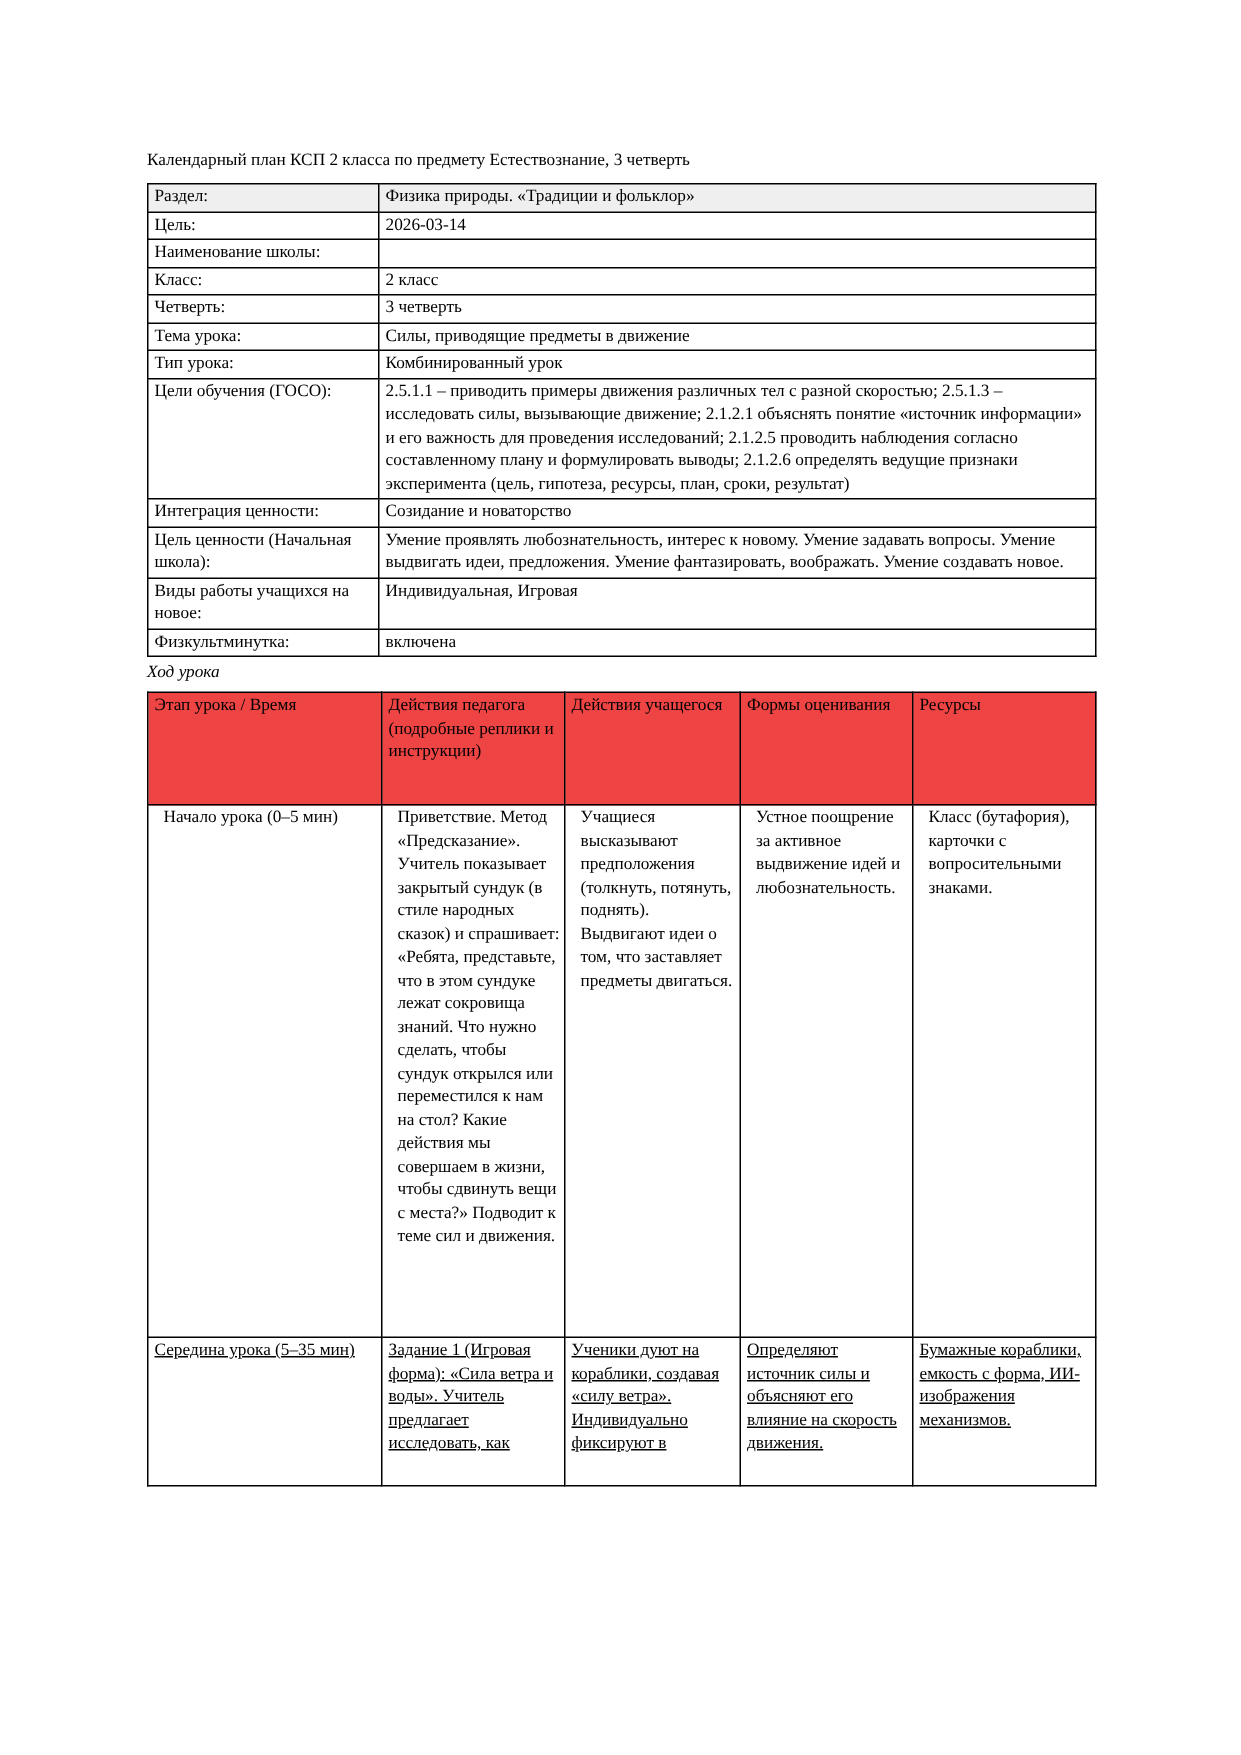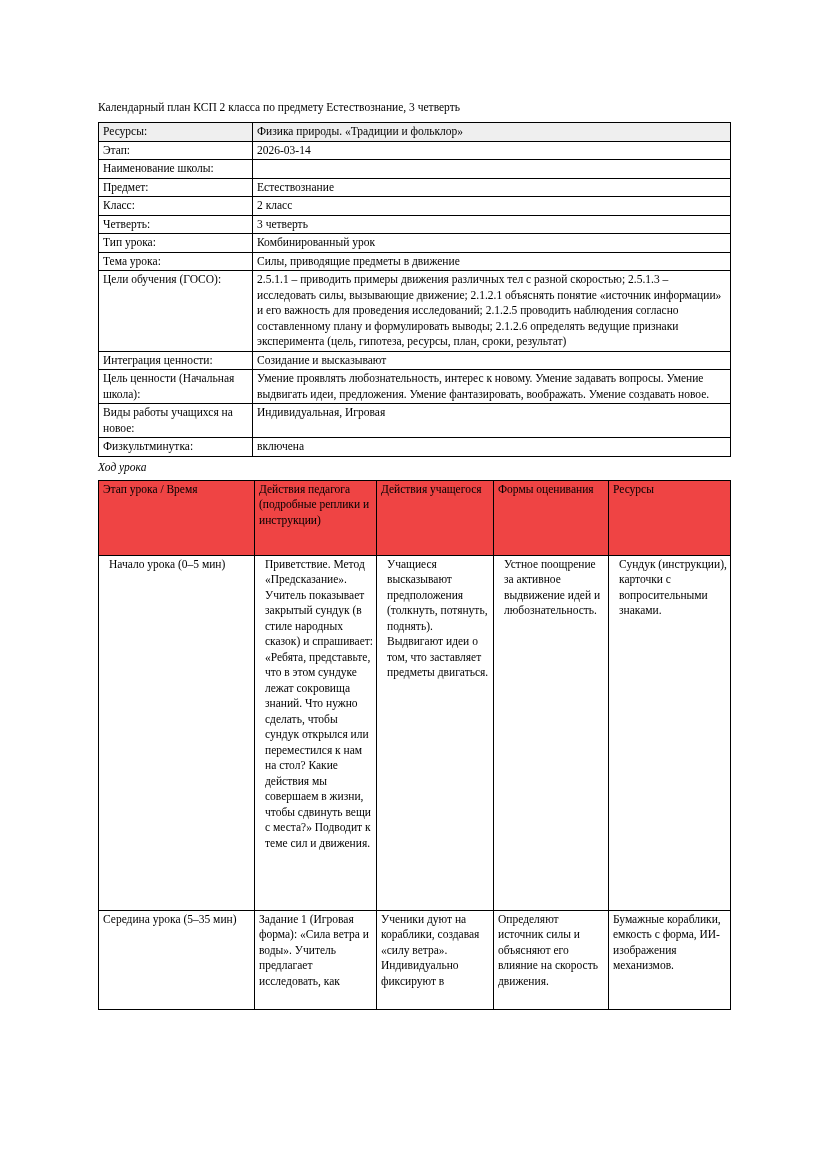--- a/index.html
+++ b/index.html
@@ -72,75 +72,71 @@
 
   
   .flow-table col.c1 { width: 156px; }
   .flow-table col.c2 { width: 122px; }
   .flow-table col.c3 { width: 117px; }
   .flow-table col.c4 { width: 115px; }
   .flow-table col.c5 { width: 122px; }
   .flow-table thead td { background: #ef4444; }
   .flow-table .tall { height: 352px; padding-left: 10px; }
   .flow-table .hdr-cell { height: 72px; }
-  .flow-table .last-row td { height: 96px; }
+  .flow-table .last-row td { height: 96px; text-decoration: underline; }
 </style>
 </head>
 <body>
 
 <div class="page">
   <div class="content">
 
     <div class="doc-title">Календарный план КСП 2 класса по предмету Естествознание, 3 четверть</div>
 
     <table class="info-table">
       <colgroup>
         <col class="c-label">
         <col class="c-value">
       </colgroup>
       <tbody>
         <tr class="shaded">
-          <td class="label">Ресурсы:</td>
+          <td class="label">Раздел:</td>
           <td class="value">Физика природы. «Традиции и фольклор»</td>
         </tr>
         <tr>
-          <td class="label">Этап:</td>
+          <td class="label">Цель:</td>
           <td class="value">2026-03-14</td>
         </tr>
         <tr>
           <td class="label">Наименование школы:</td>
           <td class="value"></td>
-        </tr>
-        <tr>
-          <td class="label">Предмет:</td>
-          <td class="value">Естествознание</td>
         </tr>
         <tr>
           <td class="label">Класс:</td>
           <td class="value">2 класс</td>
         </tr>
         <tr>
           <td class="label">Четверть:</td>
           <td class="value">3 четверть</td>
         </tr>
         <tr>
+          <td class="label">Тема урока:</td>
+          <td class="value">Силы, приводящие предметы в движение</td>
+        </tr>
+        <tr>
           <td class="label">Тип урока:</td>
           <td class="value">Комбинированный урок</td>
-        </tr>
-        <tr>
-          <td class="label">Тема урока:</td>
-          <td class="value">Силы, приводящие предметы в движение</td>
         </tr>
         <tr>
           <td class="label">Цели обучения (ГОСО):</td>
           <td class="value">2.5.1.1 – приводить примеры движения различных тел с разной скоростью; 2.5.1.3 – исследовать силы, вызывающие движение; 2.1.2.1 объяснять понятие «источник информации» и его важность для проведения исследований; 2.1.2.5 проводить наблюдения согласно составленному плану и формулировать выводы; 2.1.2.6 определять ведущие признаки эксперимента (цель, гипотеза, ресурсы, план, сроки, результат)</td>
         </tr>
         <tr>
           <td class="label">Интеграция ценности:</td>
-          <td class="value">Созидание и высказывают</td>
+          <td class="value">Созидание и новаторство</td>
         </tr>
         <tr>
           <td class="label">Цель ценности (Начальная школа):</td>
           <td class="value">Умение проявлять любознательность, интерес к новому. Умение задавать вопросы. Умение выдвигать идеи, предложения. Умение фантазировать, воображать. Умение создавать новое.</td>
         </tr>
         <tr>
           <td class="label">Виды работы учащихся на новое:</td>
           <td class="value">Индивидуальная, Игровая</td>
         </tr>
         <tr>
@@ -168,21 +164,21 @@
           <td class="hdr-cell">Формы оценивания</td>
           <td class="hdr-cell">Ресурсы</td>
         </tr>
       </thead>
       <tbody>
         <tr>
           <td class="tall">Начало урока (0–5 мин)</td>
           <td class="tall">Приветствие. Метод «Предсказание». Учитель показывает закрытый сундук (в стиле народных сказок) и спрашивает: «Ребята, представьте, что в этом сундуке лежат сокровища знаний. Что нужно сделать, чтобы сундук открылся или переместился к нам на стол? Какие действия мы совершаем в жизни, чтобы сдвинуть вещи с места?» Подводит к теме сил и движения.</td>
           <td class="tall">Учащиеся высказывают предположения (толкнуть, потянуть, поднять). Выдвигают идеи о том, что заставляет предметы двигаться.</td>
           <td class="tall">Устное поощрение за активное выдвижение идей и любознательность.</td>
-          <td class="tall">Сундук (инструкции), карточки с вопросительными знаками.</td>
+          <td class="tall">Класс (бутафория), карточки с вопросительными знаками.</td>
         </tr>
         <tr class="last-row">
           <td>Середина урока (5–35 мин)</td>
           <td>Задание 1 (Игровая форма): «Сила ветра и воды». Учитель предлагает исследовать, как</td>
           <td>Ученики дуют на кораблики, создавая «силу ветра». Индивидуально фиксируют в</td>
           <td>Определяют источник силы и объясняют его влияние на скорость движения.</td>
           <td>Бумажные кораблики, емкость с форма, ИИ-изображения механизмов.</td>
         </tr>
       </tbody>
     </table>

